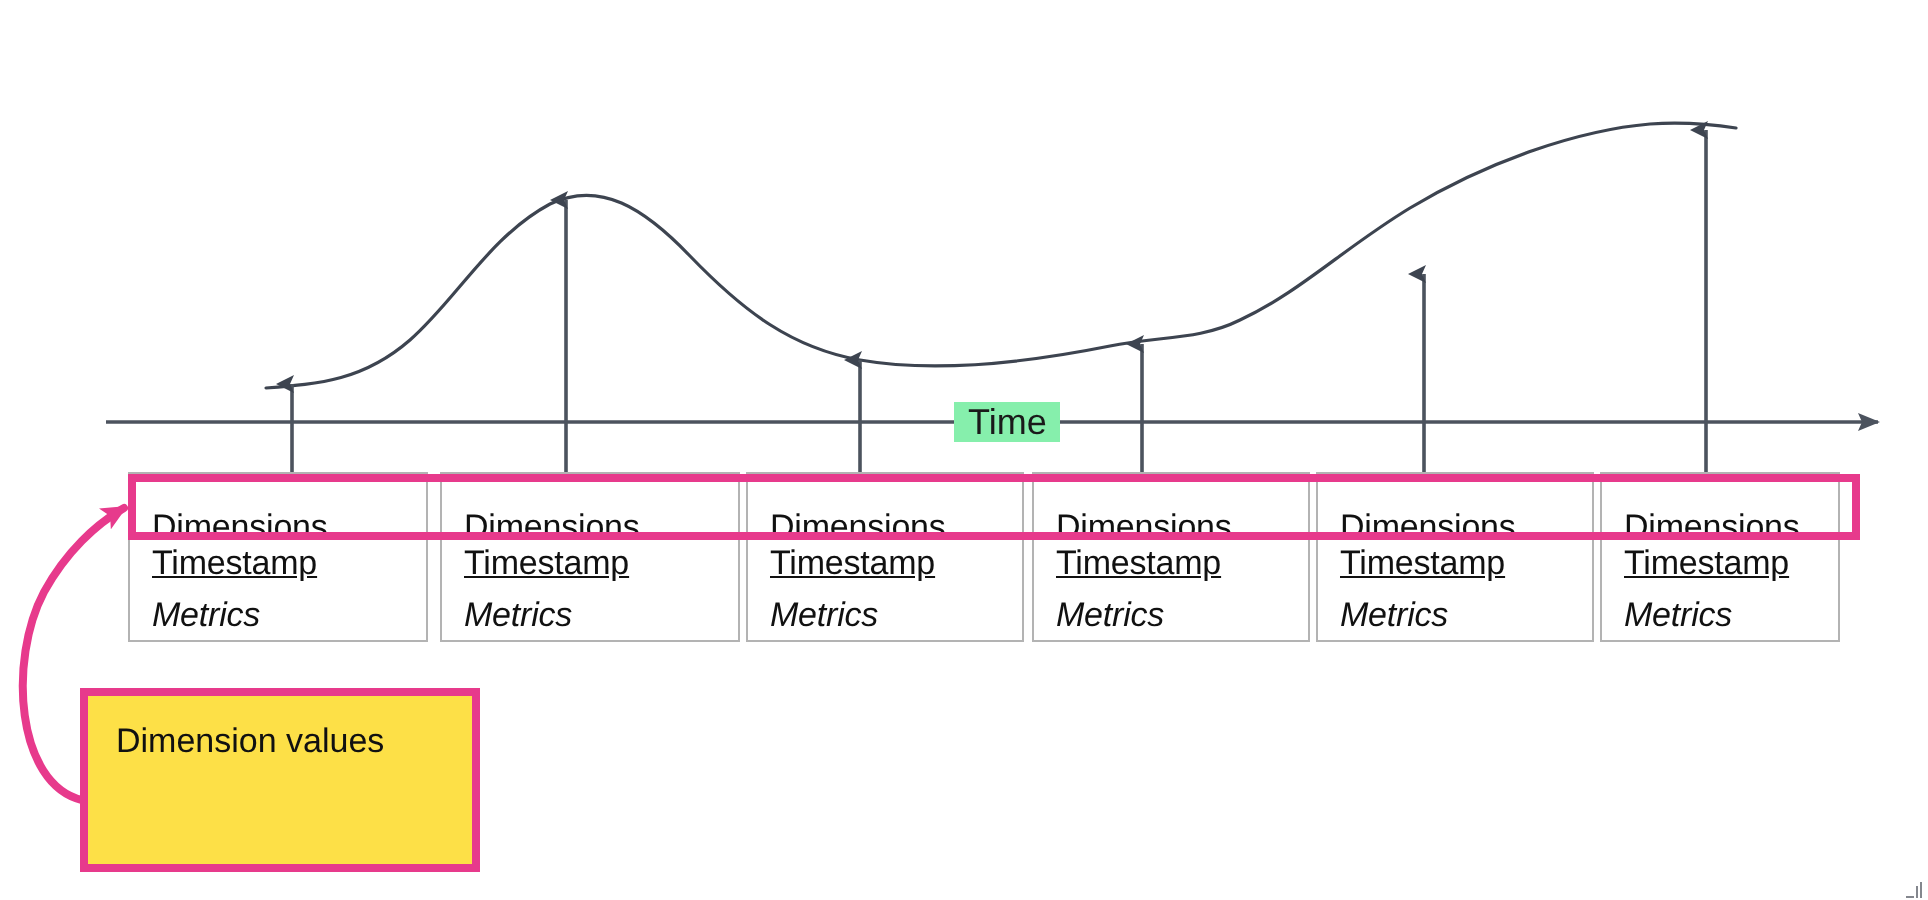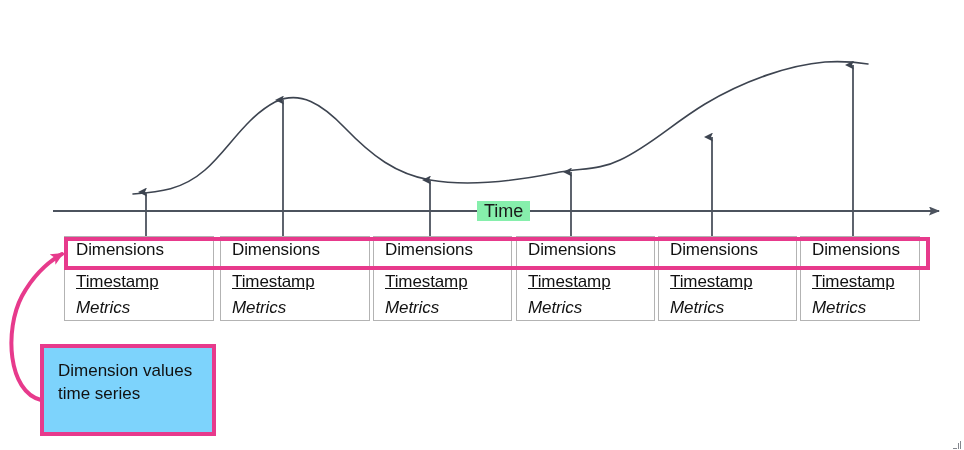--- a/index.html
+++ b/index.html
@@ -46,21 +46,21 @@
   }
   .record-line {
     position: absolute;
     left: 11px;
     font-size: 17px;
     line-height: 17px;
     color: #111111;
     white-space: nowrap;
     letter-spacing: -0.1px;
   }
-  .record-line.l0 { top: 4px; text-align: right; }
+  .record-line.l0 { top: 18px; text-align: right; }
   .record-line.l1 { top: 36px; text-decoration: underline; }
   .record-line.l2 { top: 62px; font-style: italic; }
 
   .highlight-rect {
     position: absolute;
     left: 64px;
     top: 237px;
     width: 866px;
     height: 33px;
     box-sizing: border-box;
@@ -78,25 +78,25 @@
     color: #1a1a1a;
     background: #86efac;
     padding: 0 7px;
     white-space: nowrap;
   }
 
   .callout-box {
     position: absolute;
     left: 40px;
     top: 344px;
-    width: 176px;
+    width: 200px;
     height: 92px;
     box-sizing: border-box;
     border: 4px solid #e73a8c;
-    background: #7dd3fc;
+    background: #fde047;
   }
   .callout-text {
     position: absolute;
     left: 14px;
     top: 11px;
     width: 186px;
     font-size: 17px;
     line-height: 23px;
     color: #111111;
   }
@@ -195,21 +195,20 @@
 
   <svg class="layer" viewBox="0 0 964 450">
     <path d="M 41 400
              C 8 392, 4 330, 22 296
              C 33 276, 48 262, 62 254" fill="none" stroke="#e73a8c" stroke-width="4" stroke-linecap="round" marker-end="url(#arrowPink)"></path>
   </svg>
 
   <div class="callout-box">
     <div class="callout-text">
       <div>Dimension values</div>
-      <div>time series</div>
     </div>
   </div>
 
   <svg class="corner-mark" viewBox="0 0 9 8">
     <path d="M0 7 L4 7 L4 8 L0 8 Z M5 2 L6 2 L6 8 L5 8 Z M7 0 L8 0 L8 8 L7 8 Z" fill="#555a63"></path>
   </svg>
 
 </div>
 
 </body></html>

